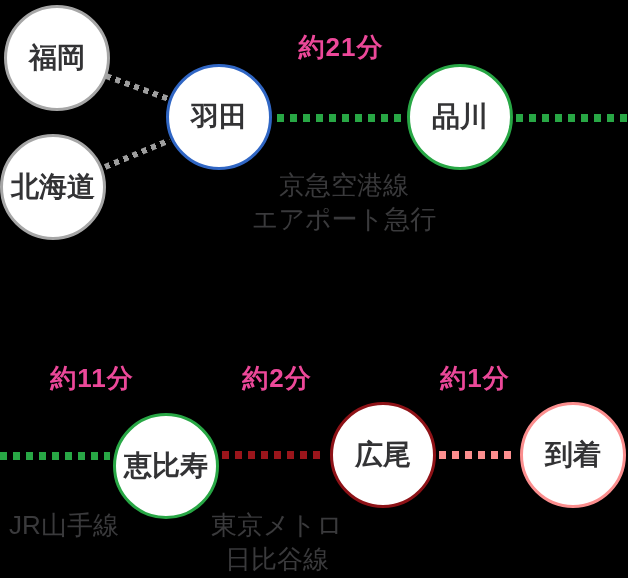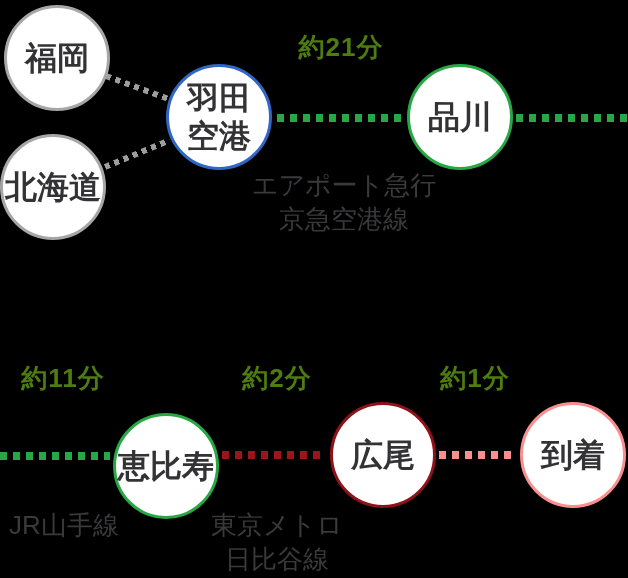--- a/index.html
+++ b/index.html
@@ -4,41 +4,41 @@
 <style>
   html,body { margin:0; padding:0; background:#000; }
   .canvas {
     position:relative; width:628px; height:578px; background:#000000;
     overflow:hidden; font-family:"Liberation Sans", sans-serif;
   }
   
   .node {
     position:absolute; width:100px; height:100px; border-radius:50%;
     background:#ffffff; display:flex; align-items:center; justify-content:center;
-    text-align:center; font-weight:bold; color:#333335; font-size:32px; line-height:1.2;
+    text-align:center; font-weight:bold; color:#333335; font-size:28px; line-height:1.2;
     box-sizing:content-box;
   }
   .node.b-gray    { border:3px solid #a6a6a6; }
   .node.b-blue    { border:3px solid #3066c4; }
   .node.b-green   { border:3px solid #28a745;text-align:right; }
   .node.b-darkred { border:3px solid #8e1217; }
   .node.b-pink    { border:3px solid #fb8e8e; }
   .node .two-line { display:block; }
 
   
   .dots { position:absolute; height:8px; }
   .dots.c-green   { background-image:repeating-linear-gradient(to right,#28a745 0 7px,transparent 7px 13px); }
   .dots.c-darkred { background-image:repeating-linear-gradient(to right,#9b151b 0 7px,transparent 7px 13px); }
   .dots.c-pink    { background-image:repeating-linear-gradient(to right,#fb8e8e 0 7px,transparent 7px 13px); }
   .dots.c-gray    { height:6px; background-image:repeating-linear-gradient(to right,#9e9e9e 0 5px,transparent 5px 10px); }
   .diag { transform-origin:0 50%; }
 
   
   .lbl { position:absolute; font-size:26px; text-align:center; }
-  .lbl.duration { font-weight:bold; color:#4d7c0f; letter-spacing:1px; }
+  .lbl.duration { font-weight:bold; color:#ec4899; letter-spacing:1px; }
   .lbl.line-name { color:#3a3a3c; line-height:1.32; }
 </style>
 </head>
 <body>
 
 <div class="canvas">
 
   <div class="dots c-gray diag" style="left:106px; top:73px; width:66px; transform:rotate(20.2deg);"></div>
   <div class="dots c-gray diag" style="left:105px; top:164px; width:70px; transform:rotate(-22.5deg);"></div>
 
@@ -53,21 +53,20 @@
     <span>福岡</span>
   </div>
 
   <div class="node b-gray" style="left:0; top:134px;">
     <span>北海道</span>
   </div>
 
   <div class="node b-blue" style="left:166px; top:64px;text-align:center;">
     <span>
       <span class="two-line">羽田</span>
-      <span class="two-line">空港</span>
     </span>
   </div>
 
   <div class="node b-green" style="left:407px; top:64px;">
     <span>品川</span>
   </div>
 
   <div class="node b-green" style="left:113px; top:413px;">
     <span>恵比寿</span>
   </div>
@@ -75,29 +74,29 @@
   <div class="node b-pink" style="left:520px; top:402px;">
     <span>到着</span>
   </div>
 
   <div class="node b-darkred" style="left:330px; top:402px;">
     <span>広尾</span>
   </div>
 
   <div class="lbl duration" style="left:276px; top:30px; width:130px;">約21分</div>
 
-  <div class="lbl duration" style="left:0px; top:361px; width:126px;">約11分</div>
+  <div class="lbl duration" style="left:0px; top:361px; width:126px;padding-left:29px;">約11分</div>
 
   <div class="lbl duration" style="left:217px; top:361px; width:120px;">約2分</div>
 
   <div class="lbl duration" style="left:415px; top:361px; width:120px;">約1分</div>
 
   <div class="lbl line-name" style="left:234px; top:168px; width:220px;">
+    <div>京急空港線</div>
     <div>エアポート急行</div>
-    <div>京急空港線</div>
   </div>
 
   <div class="lbl line-name" style="left:0px; top:508px; width:128px;">JR山手線</div>
 
   <div class="lbl line-name" style="left:197px; top:508px; width:160px;">
     <div>東京メトロ</div>
     <div>日比谷線</div>
   </div>
 
 

